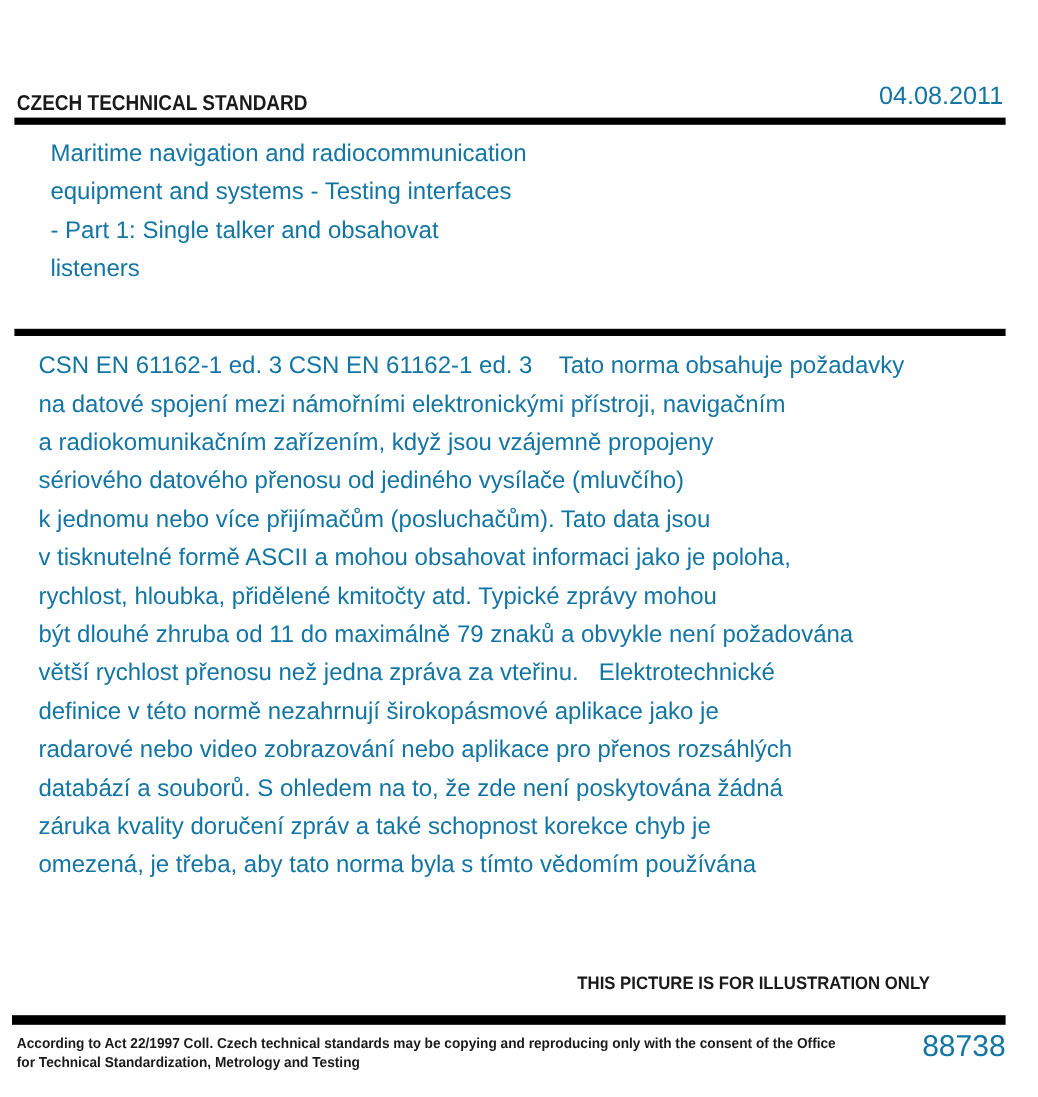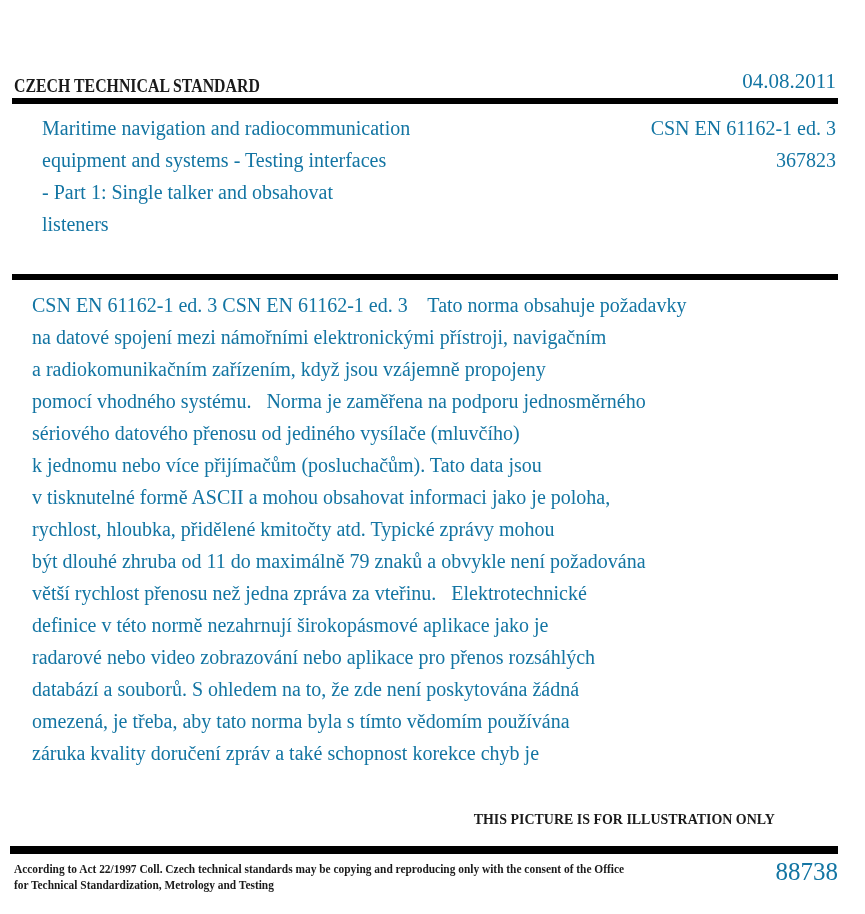--- a/index.html
+++ b/index.html
@@ -2,21 +2,21 @@
 <html><head>
 <meta charset="utf-8">
 <style>
   * { margin: 0; padding: 0; box-sizing: border-box; }
   html, body { background: #ffffff; }
   .page {
     position: relative;
     width: 865px;
     height: 914px;
     background: #ffffff;
-    font-family: Liberation Serif, serif;
+    font-family: Liberation Sans, sans-serif;
     overflow: hidden;
     padding-left: 12px;
   }
   .header-label {
     position: absolute;
     left: 14px;
     top: 76px;
     font-size: 18px;
     font-weight: bold;
     color: #1a1a1a;
@@ -114,43 +114,38 @@
 
   <div class="rule rule-1"></div>
 
   <div class="title-block">
     <div class="line">Maritime navigation and radiocommunication</div>
     <div class="line">equipment and systems - Testing interfaces</div>
     <div class="line">- Part 1: Single talker and obsahovat</div>
     <div class="line">listeners</div>
   </div>
 
-  <div class="ref-block">
-    <div class="line">CSN EN 61162-1 ed. 3</div>
-    <div class="line">367823</div>
-  </div>
 
   <div class="rule rule-2"></div>
 
   <div class="abstract">
     <div class="line">CSN EN 61162-1 ed. 3 CSN EN 61162-1 ed. 3    Tato norma obsahuje požadavky</div>
     <div class="line">na datové spojení mezi námořními elektronickými přístroji, navigačním</div>
     <div class="line">a radiokomunikačním zařízením, když jsou vzájemně propojeny</div>
-    <div class="line">pomocí vhodného systému.   Norma je zaměřena na podporu jednosměrného</div>
     <div class="line">sériového datového přenosu od jediného vysílače (mluvčího)</div>
     <div class="line">k jednomu nebo více přijímačům (posluchačům). Tato data jsou</div>
     <div class="line">v tisknutelné formě ASCII a mohou obsahovat informaci jako je poloha,</div>
     <div class="line">rychlost, hloubka, přidělené kmitočty atd. Typické zprávy mohou</div>
     <div class="line">být dlouhé zhruba od 11 do maximálně 79 znaků a obvykle není požadována</div>
     <div class="line">větší rychlost přenosu než jedna zpráva za vteřinu.   Elektrotechnické</div>
     <div class="line">definice v této normě nezahrnují širokopásmové aplikace jako je</div>
     <div class="line">radarové nebo video zobrazování nebo aplikace pro přenos rozsáhlých</div>
     <div class="line">databází a souborů. S ohledem na to, že zde není poskytována žádná</div>
+    <div class="line">záruka kvality doručení zpráv a také schopnost korekce chyb je</div>
     <div class="line">omezená, je třeba, aby tato norma byla s tímto vědomím používána</div>
-    <div class="line">záruka kvality doručení zpráv a také schopnost korekce chyb je</div>
   </div>
 
   <div class="illustration-notice">THIS PICTURE IS FOR ILLUSTRATION ONLY</div>
 
   <div class="rule rule-3"></div>
 
   <div class="footer-legal">
     <div class="line">According to Act 22/1997 Coll. Czech technical standards may be copying and reproducing only with the consent of the Office</div>
     <div class="line">for Technical Standardization, Metrology and Testing</div>
   </div>

